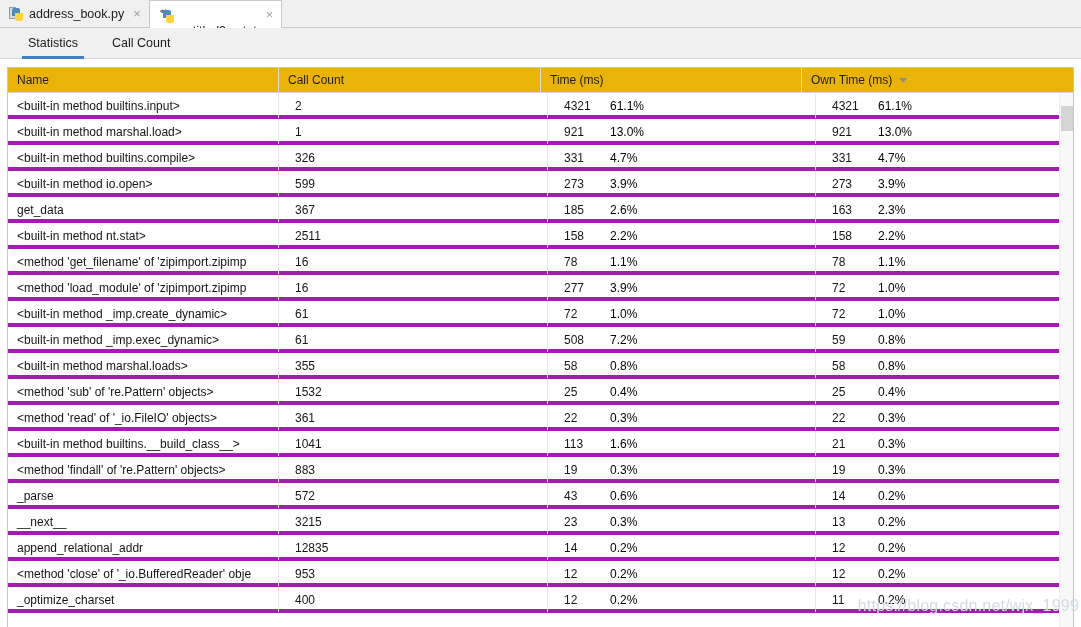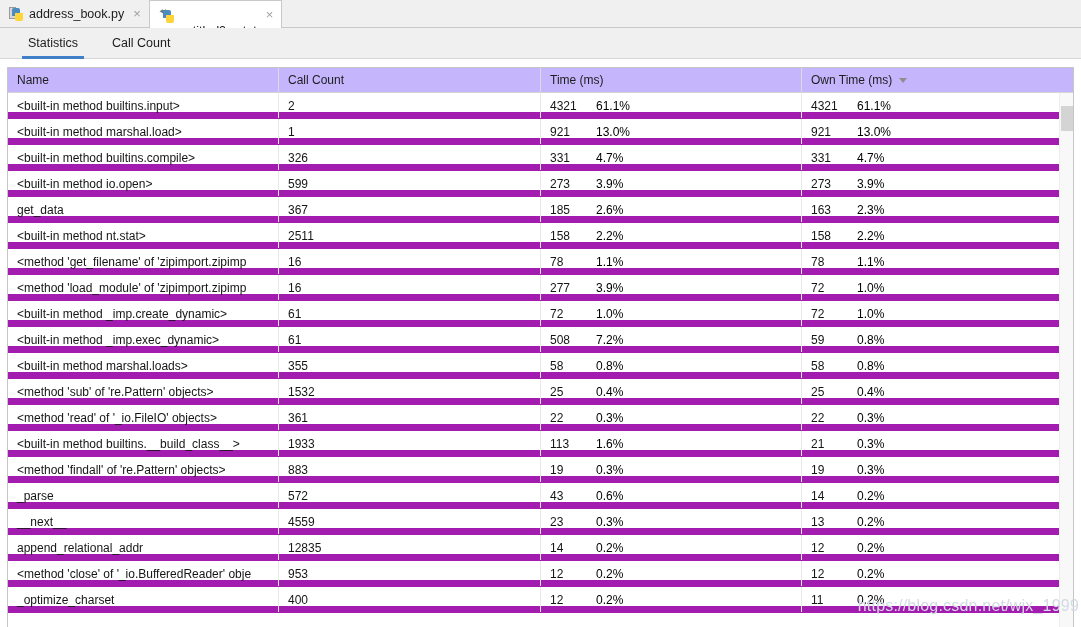--- a/index.html
+++ b/index.html
@@ -120,21 +120,21 @@
     width: 1067px;
     height: 560px;
     border: 1px solid #c6c6c6;
     border-bottom: none;
     box-sizing: border-box;
     background: #ffffff;
     overflow: hidden;
   }
   #thead {
     height: 25px;
-    background: #c4b5fd;
+    background: #eab308;
     border-bottom: 1px solid #d5d5d5;
     display: flex;
     box-sizing: border-box;
     position: relative;
   }
   .hcell {
     box-sizing: border-box;
     display: flex;
     align-items: center;
     padding-left: 9px;
@@ -157,24 +157,25 @@
 
   #tbody {
     position: absolute;
     left: 0; right: 0;
     top: 25px; bottom: 0;
     overflow: hidden;
   }
   .row {
     height: 26px;
     display: flex;
-    border-bottom: 7px solid #a21caf;
+    border-bottom: 4px solid #a21caf;
     box-sizing: border-box;
     background: #ffffff;
     cursor: default;
+    gap: 7px;
   }
   .cell {
     box-sizing: border-box;
     display: flex;
     align-items: center;
     padding-left: 9px;
     font-size: 12px;
     color: #151515;
     border-right: 1px solid #e8e8e8;
     overflow: hidden;
@@ -488,21 +489,21 @@
         <div class="cell c-own">
           <span class="num">22</span>
           <span class="pct">0.3%</span>
         </div>
       </div>
       <div class="row">
         <div class="cell c-name name">
           <span>&lt;built-in method builtins.__build_class__&gt;</span>
         </div>
         <div class="cell c-count">
-          <span>1933</span>
+          <span>1041</span>
         </div>
         <div class="cell c-time">
           <span class="num">113</span>
           <span class="pct">1.6%</span>
         </div>
         <div class="cell c-own">
           <span class="num">21</span>
           <span class="pct">0.3%</span>
         </div>
       </div>
@@ -536,21 +537,21 @@
         <div class="cell c-own">
           <span class="num">14</span>
           <span class="pct">0.2%</span>
         </div>
       </div>
       <div class="row">
         <div class="cell c-name name">
           <span>__next__</span>
         </div>
         <div class="cell c-count">
-          <span>4559</span>
+          <span>3215</span>
         </div>
         <div class="cell c-time">
           <span class="num">23</span>
           <span class="pct">0.3%</span>
         </div>
         <div class="cell c-own">
           <span class="num">13</span>
           <span class="pct">0.2%</span>
         </div>
       </div>

